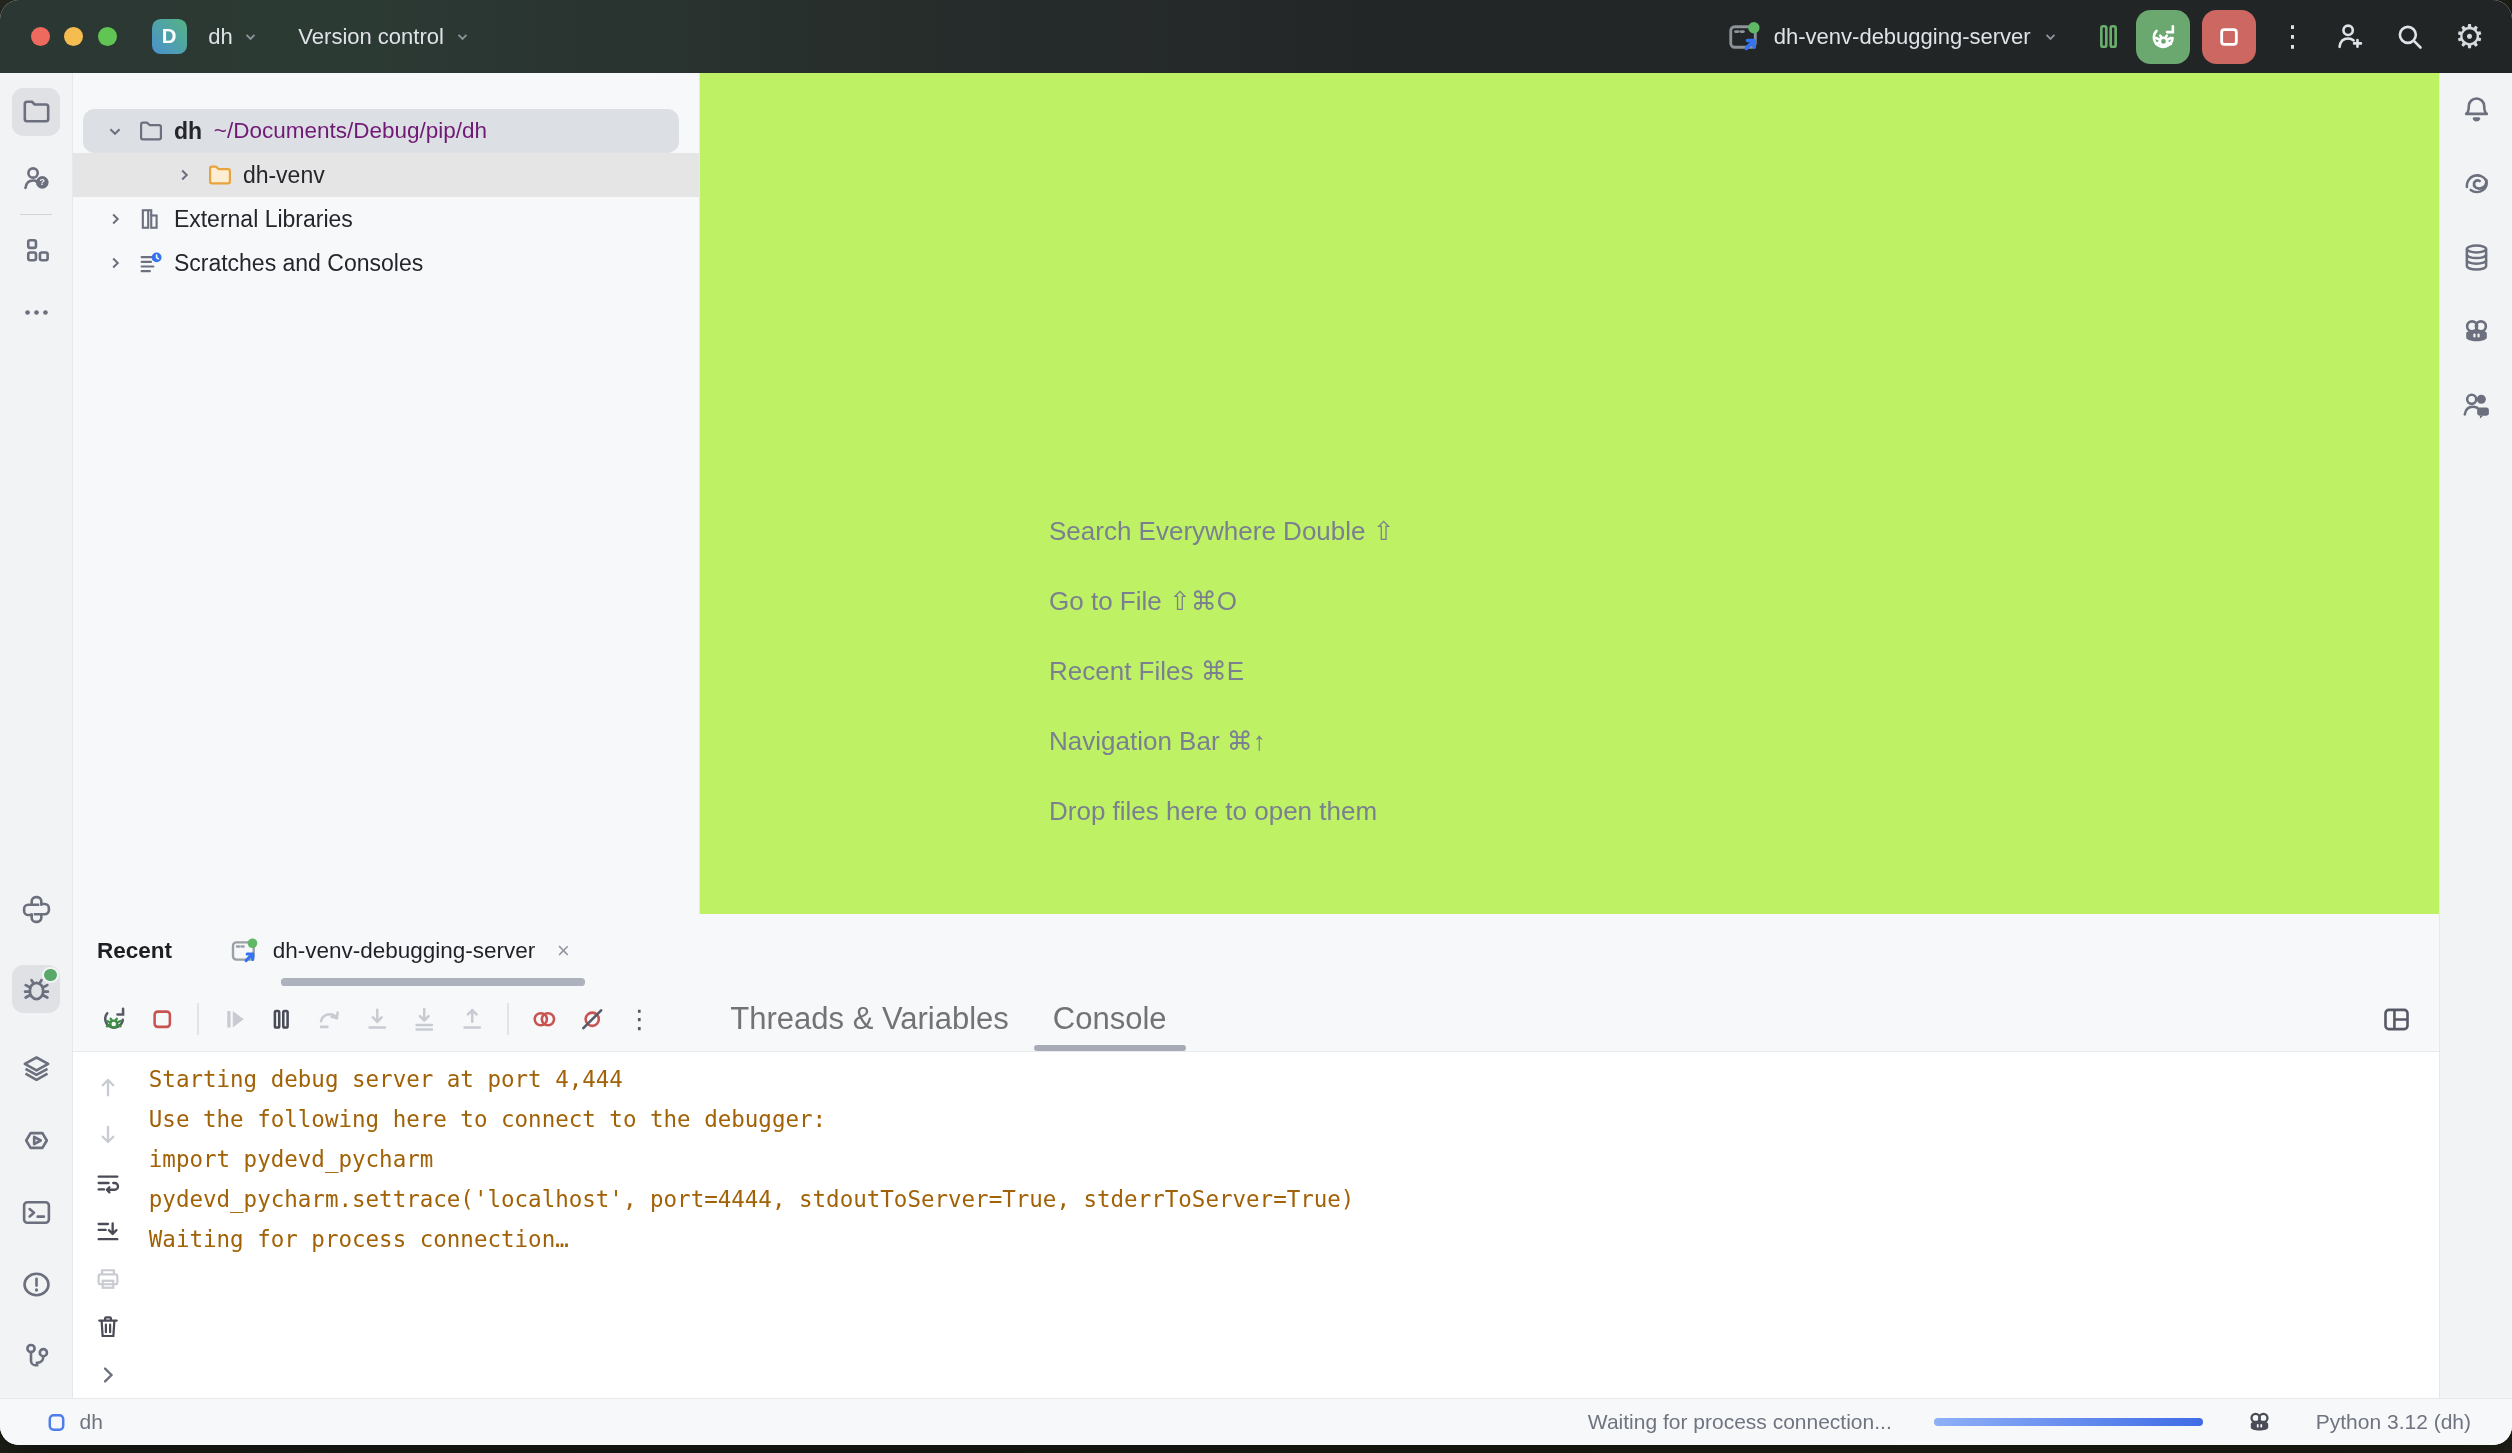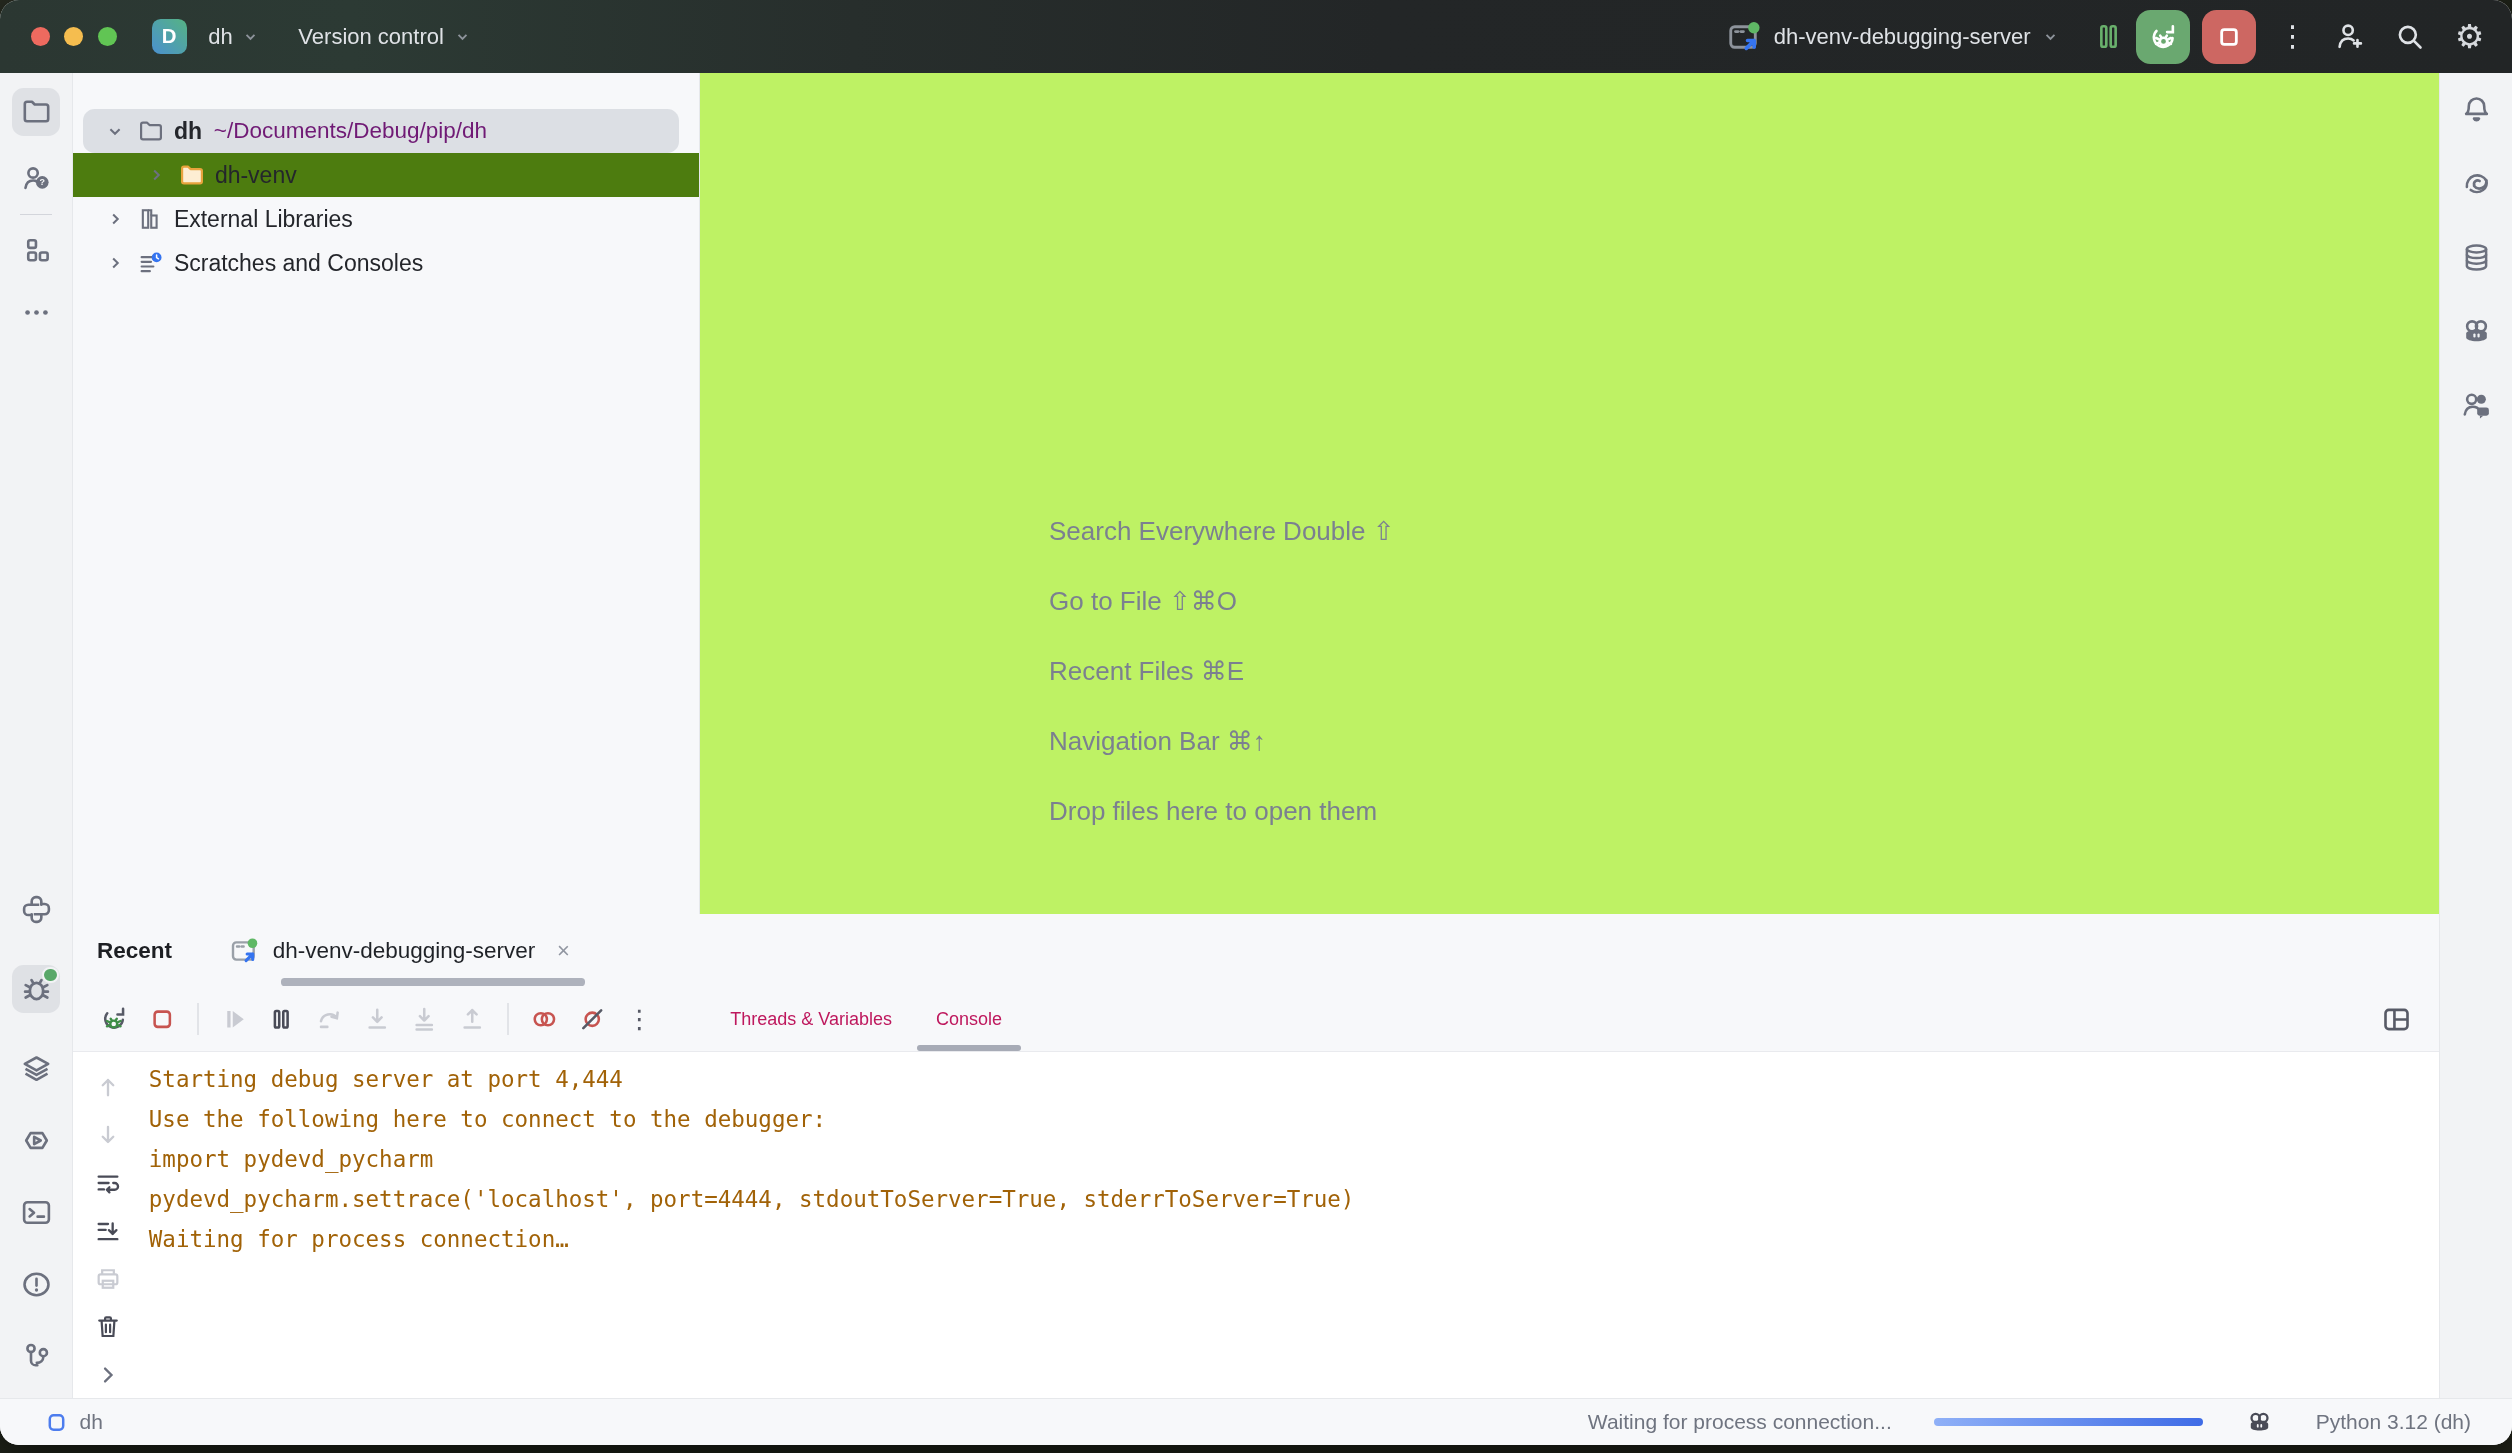--- a/index.html
+++ b/index.html
@@ -39,42 +39,42 @@
   .upper{display:flex;height:841px;}
   
   .project{width:627px;border-right:1.5px solid #e6e8eb;background:#f7f8fa;box-sizing:border-box;padding-top:19px;}
   .proj-head{display:flex;align-items:center;gap:7.3px;padding-left:24px;height:45px;
     font-size:22.5px;font-weight:700;color:#1d1f23;}
   .tree{margin-top:17.4px;}
   .row{height:44px;display:flex;align-items:center;font-size:23px;color:#24262b;}
   .row .tchev{width:22px;height:22px;color:#6c707e;flex:none;}
   .row .tic{width:29px;height:29px;margin:0 8.7px 0 10.2px;flex:none;display:flex;align-items:center;justify-content:center;}
   .row-sel{background:#dcdfe4;border-radius:11.6px;margin:0 20.4px 0 10.2px;padding-left:21px;}
-  .row-cream{background:#4d7c0f;padding-left:72px;}
+  .row-cream{background:#e5e5e5;padding-left:100px;}
   .row-plain{padding-left:31px;}
   .tpath{color:#701a75;margin-left:11.6px;font-size:22.5px;}
   .bold{font-weight:700;}
   
   .editor{flex:1;background:#bef264;position:relative;}
   .shortcuts{position:absolute;left:349px;top:443px;display:flex;flex-direction:column;gap:39px;
     font-size:26px;color:#7b8090;}
   
   .debug{flex:1;display:flex;flex-direction:column;background:#f7f8fa;min-height:0;}
   .dbg-head{height:73px;display:flex;align-items:center;padding-left:24px;position:relative;flex:none;}
   .dbg-title{font-size:22.5px;font-weight:700;color:#1d1f23;margin-right:57px;}
   .dbg-tab{display:flex;align-items:center;gap:11.6px;height:100%;position:relative;padding:0 19px 0 0;}
   .dbg-tab .lbl{font-size:22.5px;color:#1f2227;}
   .dbg-tab .x{font-size:22px;color:#9196a1;margin-left:10.2px;}
   .tab-underline{position:absolute;left:52px;right:4.4px;bottom:1.5px;height:7.3px;border-radius:3.6px;background:#aeb2bc;}
   .dbg-toolbar{height:64px;display:flex;align-items:center;padding-left:17.4px;border-bottom:1.5px solid #e9eaee;flex:none;}
   .dbg-toolbar .ic{width:33px;height:33px;margin:0 7.3px;display:flex;align-items:center;justify-content:center;color:#575a66;}
   .ic.dis{color:#c9cbd2;}
   .vdiv{width:1.5px;height:32px;background:#e2e4e8;margin:0 11.6px;}
   .dbg-tabs{display:flex;align-items:flex-end;gap:0;margin-left:45px;height:100%;}
-  .dtab{font-size:18px;color:#be185d;padding:0 22px;height:100%;display:flex;align-items:center;position:relative;}
+  .dtab{font-size:31px;color:#737373;padding:0 22px;height:100%;display:flex;align-items:center;position:relative;}
   .dtab.active::after{content:"";position:absolute;left:2.9px;right:2.9px;bottom:0;height:5.8px;background:#a7abb6;border-radius:2.9px;}
   .layout-ic{margin-left:auto;margin-right:26px;color:#575a66;width:33px;height:33px;}
   .console{flex:1;background:#fff;display:flex;min-height:0;}
   .gutter{width:70px;display:flex;flex-direction:column;align-items:center;padding-top:20.4px;gap:19px;flex:none;}
   .gutter .ic{width:29px;height:29px;color:#575a66;display:flex;align-items:center;justify-content:center;}
   .con-text{padding:7.3px 0 0 5.8px;font-family:"DejaVu Sans Mono","Liberation Mono",monospace;
     font-size:22.5px;color:#a16207;line-height:40px;white-space:pre;}
   
   .statusbar{height:47px;border-top:1.5px solid #e6e8eb;background:#f7f8fa;display:flex;align-items:center;
     padding:0 41px 0 45px;box-sizing:border-box;font-size:21px;color:#6f7480;}

